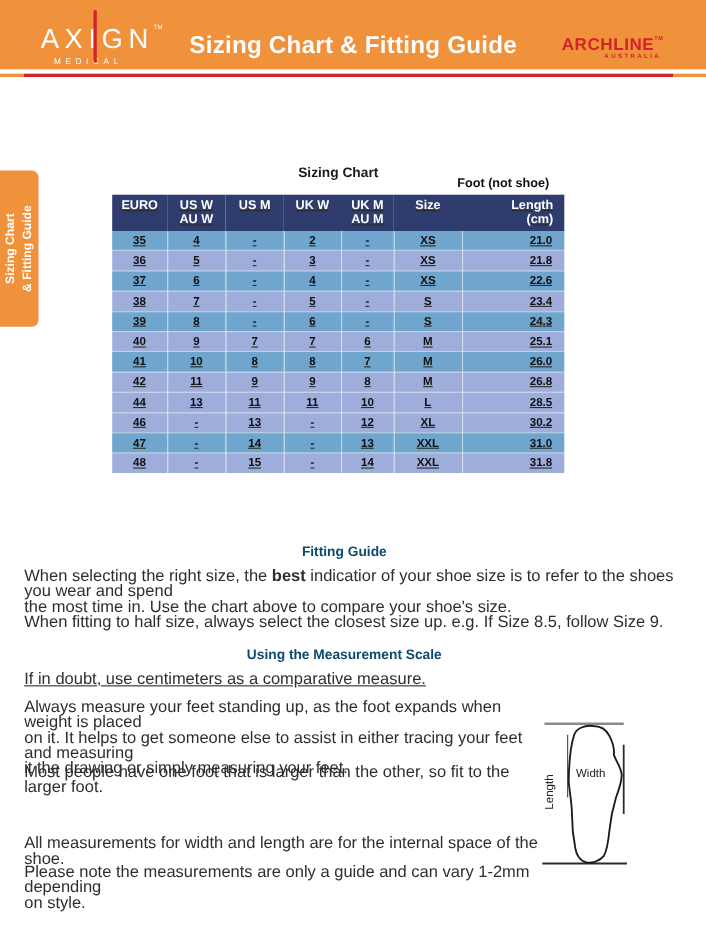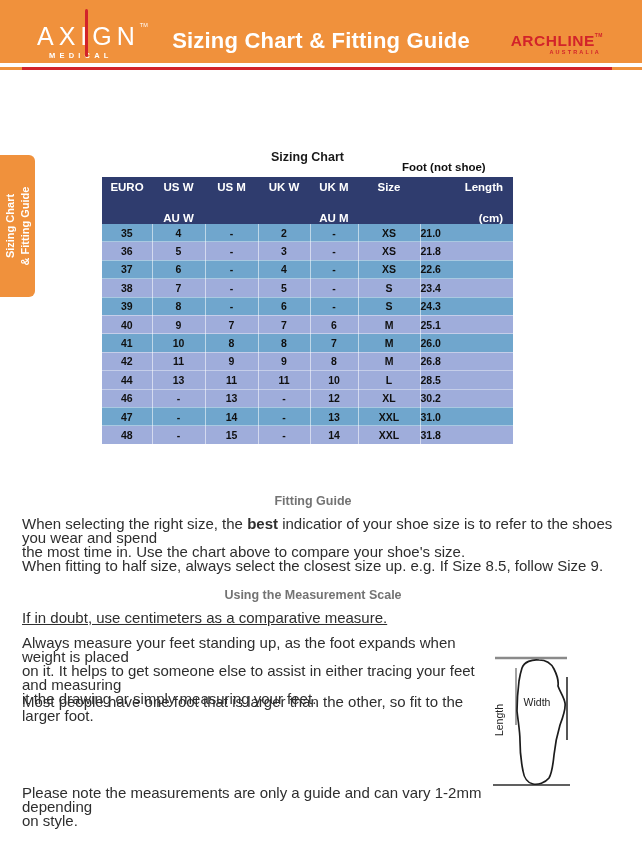--- a/index.html
+++ b/index.html
@@ -5,21 +5,21 @@
   html,body{margin:0;padding:0;background:#fff;}
   .page{position:relative;width:642px;height:848px;background:#fff;overflow:hidden;
         font-family:"Liberation Sans",sans-serif;color:#2b2b2b;}
 
   
   .header-band{position:absolute;left:0;top:0;width:642px;height:63px;
                background:var(--orange,#F0913C);}
   .axign{position:absolute;left:37px;top:13px;color:#fff;}
   .axign-name{font-size:25px;font-weight:400;letter-spacing:5px;line-height:25px;color:#fff;}
   .axign-tm{font-size:5.5px;vertical-align:18px;letter-spacing:0;color:#fff;}
-  .axign-sub{font-size:7.5px;font-weight:bold;letter-spacing:4.2px;margin-top:2px;margin-left:12px;color:#fff;}
+  .axign-sub{font-size:7.5px;font-weight:normal;letter-spacing:4.2px;margin-top:2px;margin-left:12px;color:#fff;}
   .axign-stroke{position:absolute;left:85px;top:9px;width:2.5px;height:48px;
                 background:var(--crimson,#D2232A);border-radius:2px;}
   .main-title{position:absolute;left:0;right:0;top:28px;text-align:center;
               color:#fff;font-weight:bold;font-size:22px;letter-spacing:0.2px;}
   .archline{position:absolute;left:503px;top:28px;width:100px;text-align:right;
             color:var(--crimson,#D2232A);}
   .archline-name{font-size:15.5px;font-weight:bold;letter-spacing:0.5px;line-height:15px;}
   .archline-tm{font-size:5px;vertical-align:9px;}
   .archline-sub{font-size:5.5px;font-weight:bold;letter-spacing:2.2px;margin-top:1px;margin-right:2px;}
 
@@ -33,41 +33,41 @@
   .side-tab{position:absolute;left:0;top:155px;width:35px;height:142px;
             background:var(--orange,#F0913C);border-radius:0 6px 6px 0;}
   .tab-text{position:absolute;left:0;top:142px;width:142px;height:35px;
             transform:rotate(-90deg);transform-origin:0 0;
             color:#fff;font-weight:bold;font-size:11px;line-height:15px;
             text-align:center;padding-top:3px;box-sizing:border-box;}
 
   
   .chart-heading{position:absolute;left:102px;top:150px;width:411px;text-align:center;
                  font-size:12.5px;font-weight:bold;color:#1a1a1a;}
-  .foot-note{position:absolute;left:402px;top:161px;width:111px;text-align:left;
+  .foot-note{position:absolute;left:402px;top:161px;width:111px;text-align:center;
              font-size:11.5px;font-weight:bold;color:#111;}
 
-  .sizing-table-wrap{position:absolute;left:102px;top:177px;}
+  .sizing-table-wrap{position:absolute;left:102px;top:177px;text-decoration:underline;}
   table.sizing{border-collapse:collapse;table-layout:fixed;width:411px;}
   .c0{width:50px}.c1{width:53px}.c2{width:53px}.c3{width:52px}.c4{width:48px}.c5{width:62px}.c6{width:93px}
   table.sizing th{background:var(--table-header-bg,#2F3C6E);color:#fff;
        font-size:11.5px;font-weight:bold;vertical-align:top;padding:4px 0 0 0;height:29px;}
-  table.sizing th .th-l2{font-size:11.5px;font-weight:bold;margin-top:19px;}
+  table.sizing th .th-l2{font-size:11.5px;font-weight:bold;margin-top:1px;}
   table.sizing th:last-child{text-align:right;padding-right:10px;}
   table.sizing td{font-size:10.5px;font-weight:bold;color:#101010;text-align:center;
        height:17.4px;padding:0;
        border-right:1px solid rgba(255,255,255,0.55);
        border-bottom:1px solid rgba(255,255,255,0.4);}
-  table.sizing td:last-child{text-align:left;padding-right:11px;border-right:none;}
+  table.sizing td:last-child{text-align:right;padding-right:11px;border-right:none;padding-left:24px;}
   tr.dark{background:var(--row-dark,#70A6CD);}
   tr.light{background:var(--row-light,#9FADDB);}
 
   
   .sec-heading{position:absolute;left:0;right:16px;text-align:center;
-               font-size:12.5px;font-weight:bold;color:#737373;}
+               font-size:12.5px;font-weight:bold;color:#0c4a6e;}
   .para{position:absolute;left:22px;font-size:15px;line-height:14px;color:#2e2e2e;
         white-space:pre-line;}
   .h-fitting{top:494px;}
   .p-select{top:517px;width:600px;}
   .p-half{top:559px;width:600px;}
   .h-using{top:588px;}
   .p-doubt{top:611px;width:600px;text-decoration:underline;}
   .p-standing{top:636px;width:480px;}
   .p-larger{top:695px;width:480px;}
   .p-internal{top:760px;width:480px;}
@@ -266,20 +266,21 @@
   <div class="para p-select"><span>When selecting the right size, the </span><b>best</b><span> indicatior of your shoe size is to refer to the shoes you wear and spend
 the most time in. Use the chart above to compare your shoe's size.</span></div>
   <div class="para p-half">When fitting to half size, always select the closest size up. e.g. If Size 8.5, follow Size 9.</div>
 
   <div class="sec-heading h-using">Using the Measurement Scale</div>
   <div class="para p-doubt">If in doubt, use centimeters as a comparative measure.</div>
   <div class="para p-standing">Always measure your feet standing up, as the foot expands when weight is placed
 on it. It helps to get someone else to assist in either tracing your feet and measuring
 it the drawing or simply measuring your feet.</div>
   <div class="para p-larger">Most people have one foot that is larger than the other, so fit to the larger foot.</div>
+  <div class="para p-internal">All measurements for width and length are for the internal space of the shoe.</div>
   <div class="para p-note">Please note the measurements are only a guide and can vary 1-2mm depending
 on style.</div>
 
   <svg class="foot-diagram" width="100" height="150" viewBox="0 0 100 150" xmlns="http://www.w3.org/2000/svg">
     <line x1="9" y1="13" x2="81" y2="13" stroke="#8a8a8a" stroke-width="2.4"></line>
     <line x1="7" y1="140" x2="84" y2="140" stroke="#2b2b2b" stroke-width="1.6"></line>
     <line x1="30" y1="23" x2="30" y2="80" stroke="#555555" stroke-width="1.1"></line>
     <line x1="81" y1="32" x2="81" y2="95" stroke="#2b2b2b" stroke-width="1.6"></line>
     <path fill="none" stroke="#1c1c1c" stroke-width="1.7" d="M36,23 C38,17 46,14 53,15 C60,15 65,18 68,24 C71,30 73,35 72,41 C74,47 78,52 79,58
              C80,64 77,72 74,80 C71,90 69,100 68,110 C67,120 66,128 63,133 C59,138 52,140 47,139

